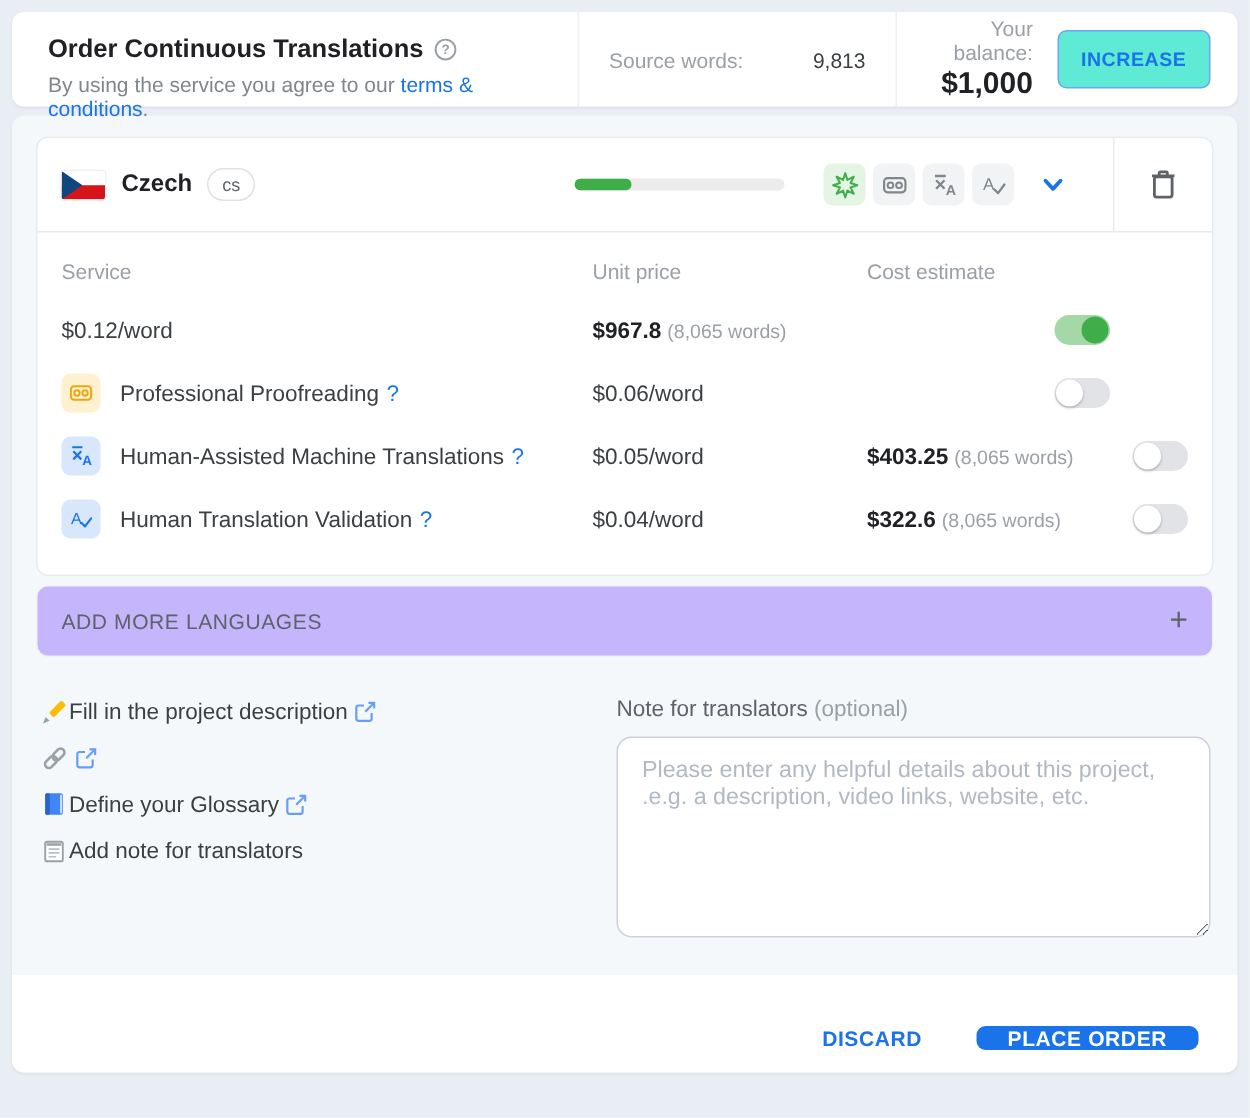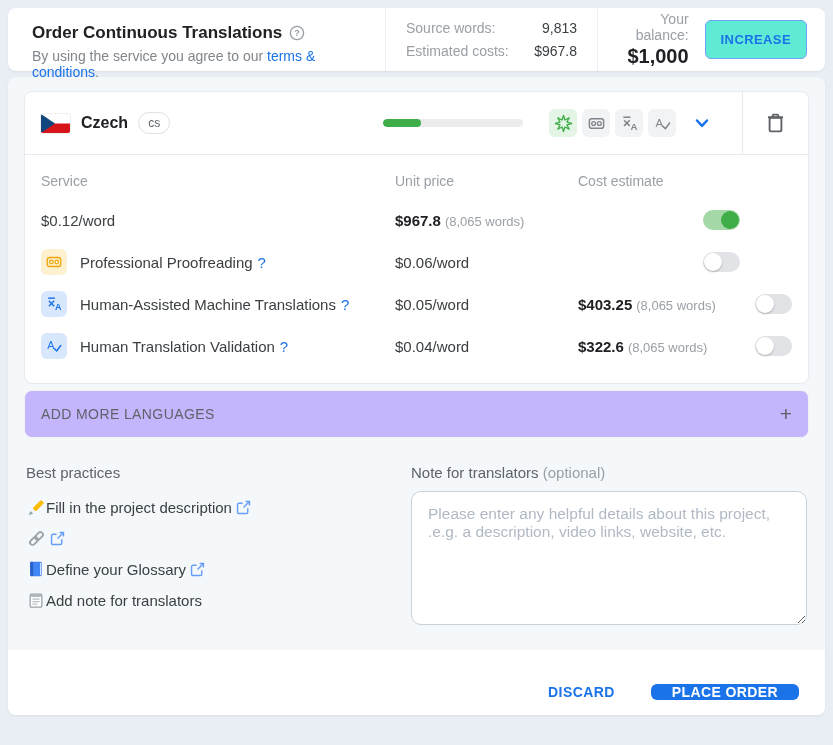--- a/index.html
+++ b/index.html
@@ -111,24 +111,20 @@
     </h1>
     <div class="hdr-sub">
       <span>By using the service you agree to our </span><a>terms &amp; conditions</a><span>.</span>
     </div>
   </div>
   <div class="hdr-stats">
     <div class="stat-row">
       <span class="lbl">Source words:</span>
       <span class="val">9,813</span>
     </div>
-    <div class="stat-row">
-      <span class="lbl">Estimated costs:</span>
-      <span class="val">$967.8</span>
-    </div>
   </div>
   <div class="hdr-balance">
     <div class="bal-col">
       <div class="bal-lbl">Your balance:</div>
       <div class="bal-val">$1,000</div>
     </div>
     <button class="increase-btn">INCREASE</button>
   </div>
 </div>
 
@@ -262,21 +258,20 @@
       </div>
     </div>
 
     <div class="add-card">
       <span class="add-label">ADD MORE LANGUAGES</span>
       <span class="add-plus">+</span>
     </div>
 
     <div class="bottom-grid">
       <div>
-        <div class="bp-title">Best practices</div>
         <ul class="bp-list">
           <li class="bp-item">
             <span class="bp-ico">
               <svg width="19" height="19" viewBox="0 0 20 20">
                   <g transform="rotate(45 10 10)">
                     <rect x="7.6" y="1" width="4.8" height="12.5" rx="1.2" fill="#fbbc04"></rect>
                   </g>
                   <polygon points="3.6,13.6 1.8,18.2 6.4,16.4" fill="#90a4ae"></polygon>
                 </svg>
             </span>

